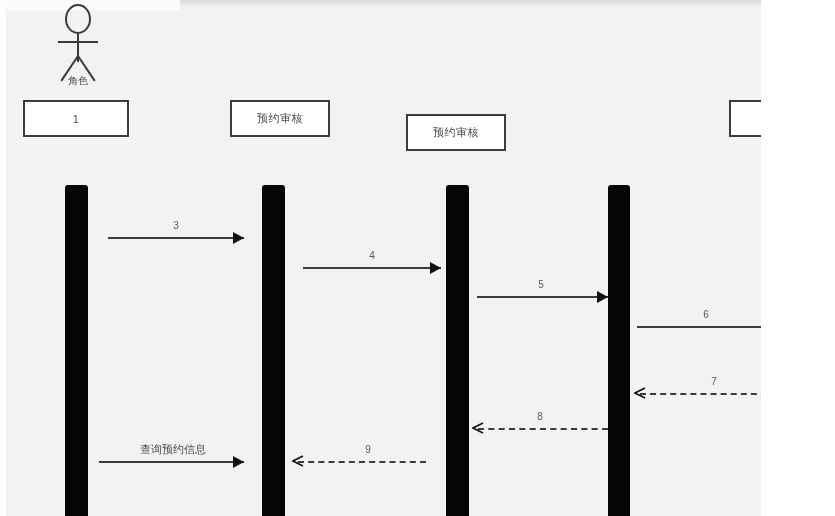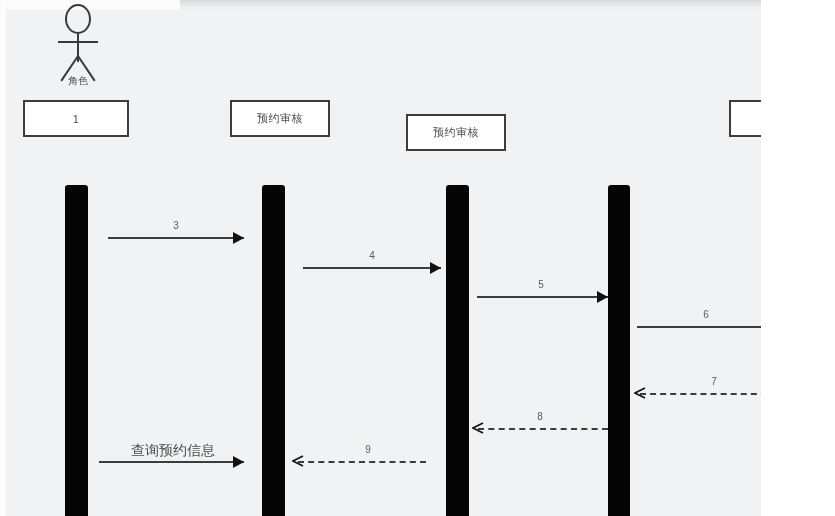--- a/index.html
+++ b/index.html
@@ -132,21 +132,21 @@
   }
   .msg-label {
     position: absolute;
     font-size: 10px;
     color: #5a5a5a;
     white-space: nowrap;
     text-align: center;
     transform: translateX(-50%);
   }
   .msg-label.cjk {
-    font-size: 14px;
+    font-size: 11px;
     color: #4a4a4a;
   }
 </style>
 </head>
 <body>
 
 <div id="canvas">
 
   <div class="top-band"></div>
   <div class="top-band-left"></div>

